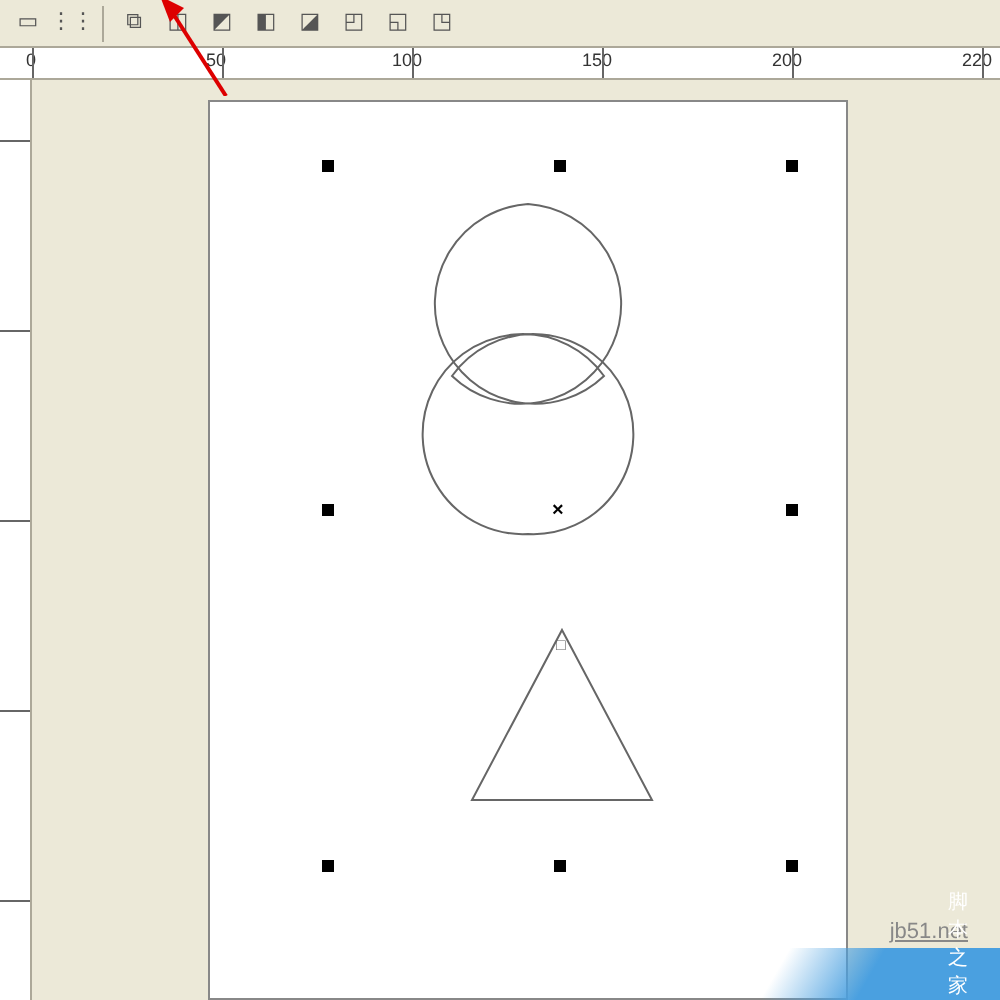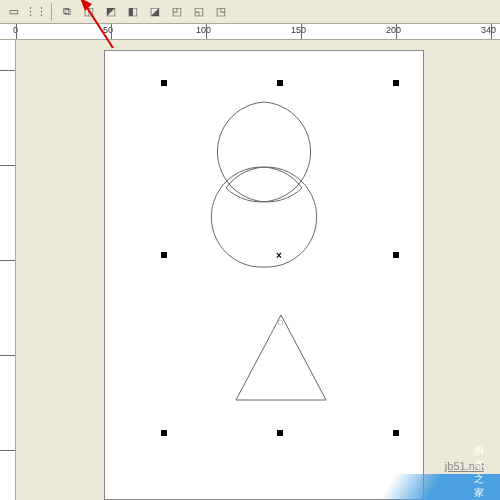--- a/index.html
+++ b/index.html
@@ -75,21 +75,21 @@
   <span class="tick-label" style="left:13px">0</span>
   <div class="tick-major" style="left:16px"></div>
   <span class="tick-label" style="left:103px">50</span>
   <div class="tick-major" style="left:111px"></div>
   <span class="tick-label" style="left:196px">100</span>
   <div class="tick-major" style="left:206px"></div>
   <span class="tick-label" style="left:291px">150</span>
   <div class="tick-major" style="left:301px"></div>
   <span class="tick-label" style="left:386px">200</span>
   <div class="tick-major" style="left:396px"></div>
-  <span class="tick-label" style="left:481px">340</span>
+  <span class="tick-label" style="left:481px">220</span>
   <div class="tick-major" style="left:491px"></div>
 </div>
 
 <div class="ruler-v">
   <div class="tick-major" style="top:30px"></div>
   <div class="tick-major" style="top:125px"></div>
   <div class="tick-major" style="top:220px"></div>
   <div class="tick-major" style="top:315px"></div>
   <div class="tick-major" style="top:410px"></div>
 </div>

